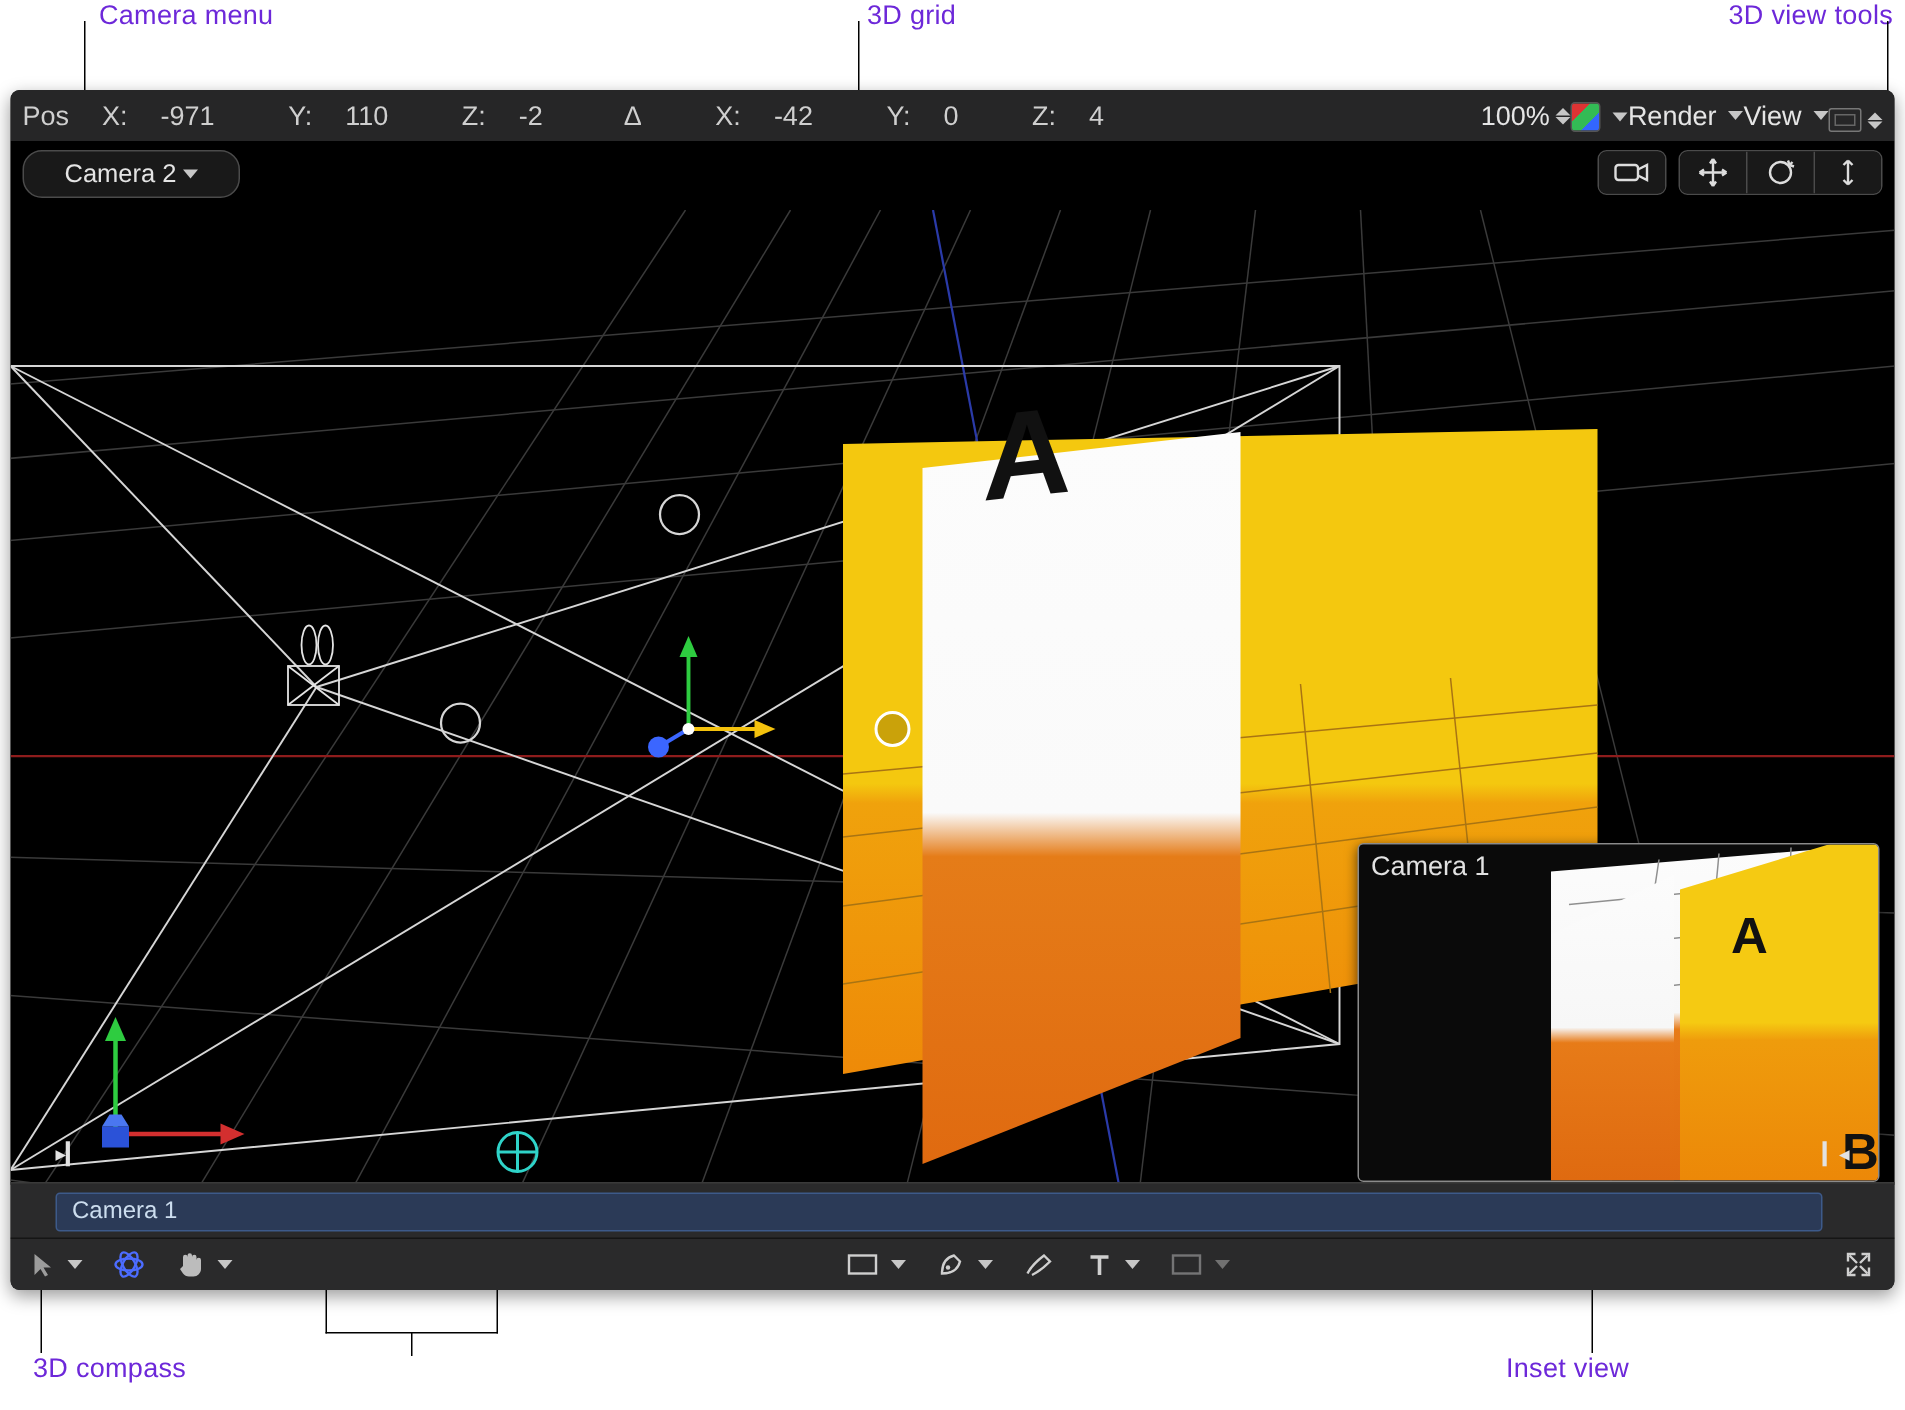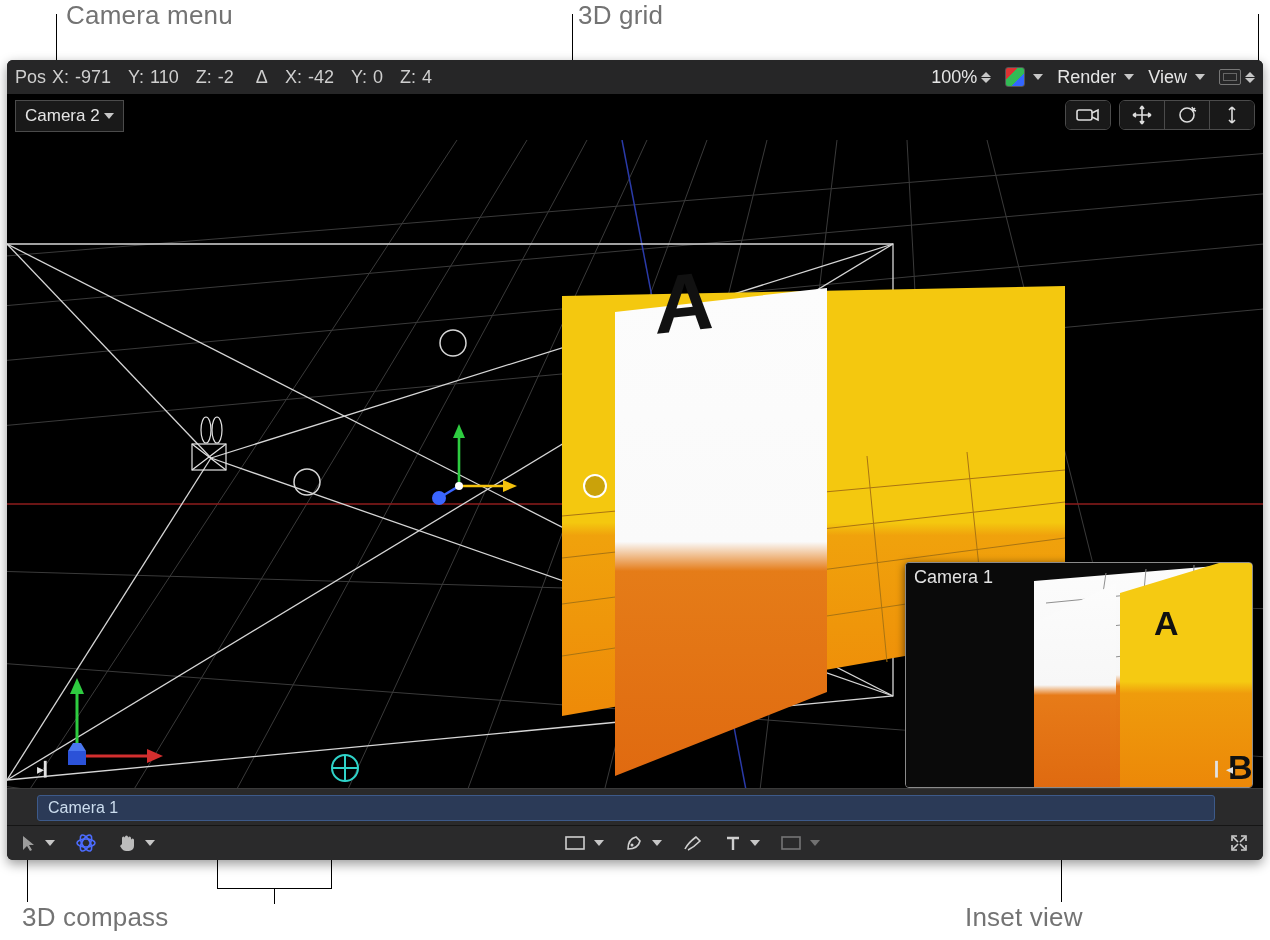--- a/index.html
+++ b/index.html
@@ -1,42 +1,42 @@
 <!DOCTYPE html>
 <html><head>
 <meta charset="utf-8">
 <style>
   html,body{margin:0;padding:0;background:#fff;font-family:-apple-system,Helvetica,Arial,sans-serif;color:#d0d0d0;font-size:15px}
   .wrap{position:relative;width:1270px;height:940px;background:#fff;overflow:hidden}
 
   
-  .callout{position:absolute;color:#737373;font-size:26px;letter-spacing:.2px}
+  .callout{position:absolute;color:#6d28d9;font-size:18px;letter-spacing:.2px}
   .callout-line{position:absolute;background:#000}
   .callout-line.h{height:1px}
   .callout-line.v{width:1px}
 
   
   .viewer{position:absolute;left:7px;top:60px;width:1256px;height:800px;background:#1d1d1d;border-radius:6px;overflow:hidden;box-shadow:0 4px 12px rgba(0,0,0,.4)}
 
   
   .status{position:absolute;left:0;right:0;top:0;height:34px;display:flex;align-items:center;padding:0 8px;color:#cfcfcf;font-size:18px;background:#262627}
-  .status .left{display:flex;gap:6px;align-items:flex-start}
-  .status .right{margin-left:auto;display:flex;gap:14px;align-items:center}
+  .status .left{display:flex;gap:22px;align-items:flex-start}
+  .status .right{margin-left:auto;display:flex;align-items:flex-end}
   .dropd{display:flex;align-items:center;gap:4px;color:#e5e5e5}
   .miniswatch{width:18px;height:18px;border-radius:3px;background:linear-gradient(135deg,#d33 0 33%,#3b5 33% 66%,#36f 66%);border:1px solid #555}
   .chev{width:10px;height:10px;position:relative}
   .chev::before{content:"";position:absolute;left:0;top:0;border-left:5px solid transparent;border-right:5px solid transparent;border-bottom:5px solid #c7c7c7}
   .chev::after{content:"";position:absolute;left:0;top:6px;border-left:5px solid transparent;border-right:5px solid transparent;border-top:5px solid #c7c7c7}
   .downchev{width:0;height:0;border-left:5px solid transparent;border-right:5px solid transparent;border-top:6px solid #c7c7c7;display:inline-block;margin-left:4px}
   .boxswatch{width:20px;height:14px;border:1px solid #777;border-radius:2px;position:relative}
   .boxswatch::after{content:"";position:absolute;inset:3px;border:1px solid #666}
 
   
   .topbar{position:absolute;left:0;right:0;top:34px;height:46px;background:#000}
-  .cam-menu{position:absolute;left:8px;top:6px;height:30px;padding:0 9px;border:1px solid #4b4b4b;border-radius:0;display:flex;align-items:center;gap:0;color:#e4e4e4;font-size:17px;background:#191919}
+  .cam-menu{position:absolute;left:8px;top:6px;height:30px;padding:0 27px;border:1px solid #4b4b4b;border-radius:13px;display:flex;align-items:center;gap:0;color:#e4e4e4;font-size:17px;background:#191919}
   .tools3d{position:absolute;right:8px;top:6px;height:30px;display:flex;gap:8px}
   .seggrp{display:flex;border:1px solid #4b4b4b;border-radius:6px;overflow:hidden}
   .seg{width:44px;height:28px;display:flex;align-items:center;justify-content:center;color:#e7e7e7;background:#191919}
   .seg+ .seg{border-left:1px solid #4b4b4b}
   .seg svg{stroke:#ddd;fill:none;stroke-width:1.6}
 
   
   .canvas{position:absolute;left:0;right:0;top:80px;bottom:70px;background:#000;overflow:hidden}
   .canvas svg{position:absolute;inset:0}
 
@@ -60,31 +60,32 @@
 <body>
 
 <div class="wrap">
 
   <div class="callout" style="left:66px;top:0">Camera menu</div>
   <div class="callout-line v" style="left:56px;top:14px;height:114px"></div>
 
   <div class="callout" style="left:578px;top:0">3D grid</div>
   <div class="callout-line v" style="left:572px;top:14px;height:115px"></div>
 
+  <div class="callout" style="right:8px;top:0">3D view tools</div>
   <div class="callout-line v" style="left:1258px;top:14px;height:88px"></div>
 
   <div class="callout" style="left:22px;top:902px">3D compass</div>
   <div class="callout-line v" style="left:27px;top:740px;height:162px"></div>
 
   <div class="callout-line v" style="left:217px;top:474px;height:415px"></div>
   <div class="callout-line v" style="left:331px;top:774px;height:115px"></div>
   <div class="callout-line h" style="left:217px;top:888px;width:115px"></div>
   <div class="callout-line v" style="left:274px;top:888px;height:16px"></div>
 
-  <div class="callout" style="left:965px;top:902px">Inset view</div>
+  <div class="callout" style="left:1004px;top:902px">Inset view</div>
   <div class="callout-line v" style="left:1061px;top:780px;height:122px"></div>
 
   <div class="viewer">
 
     <div class="status">
       <div class="left">
         <span>Pos</span>
         <span>X:</span>
         <span>-971</span>&nbsp;
         <span>Y:</span>

